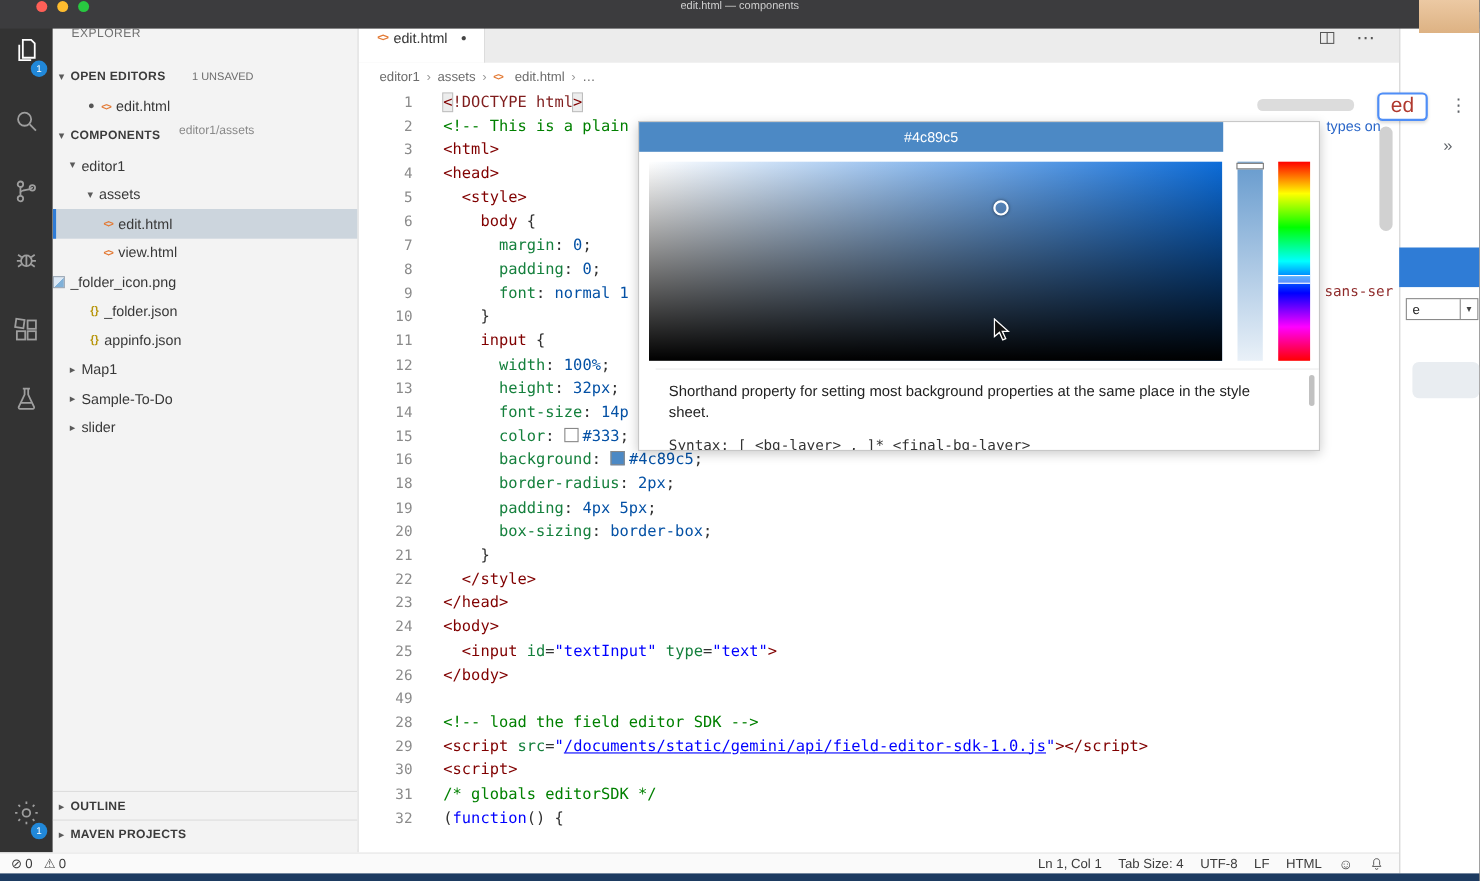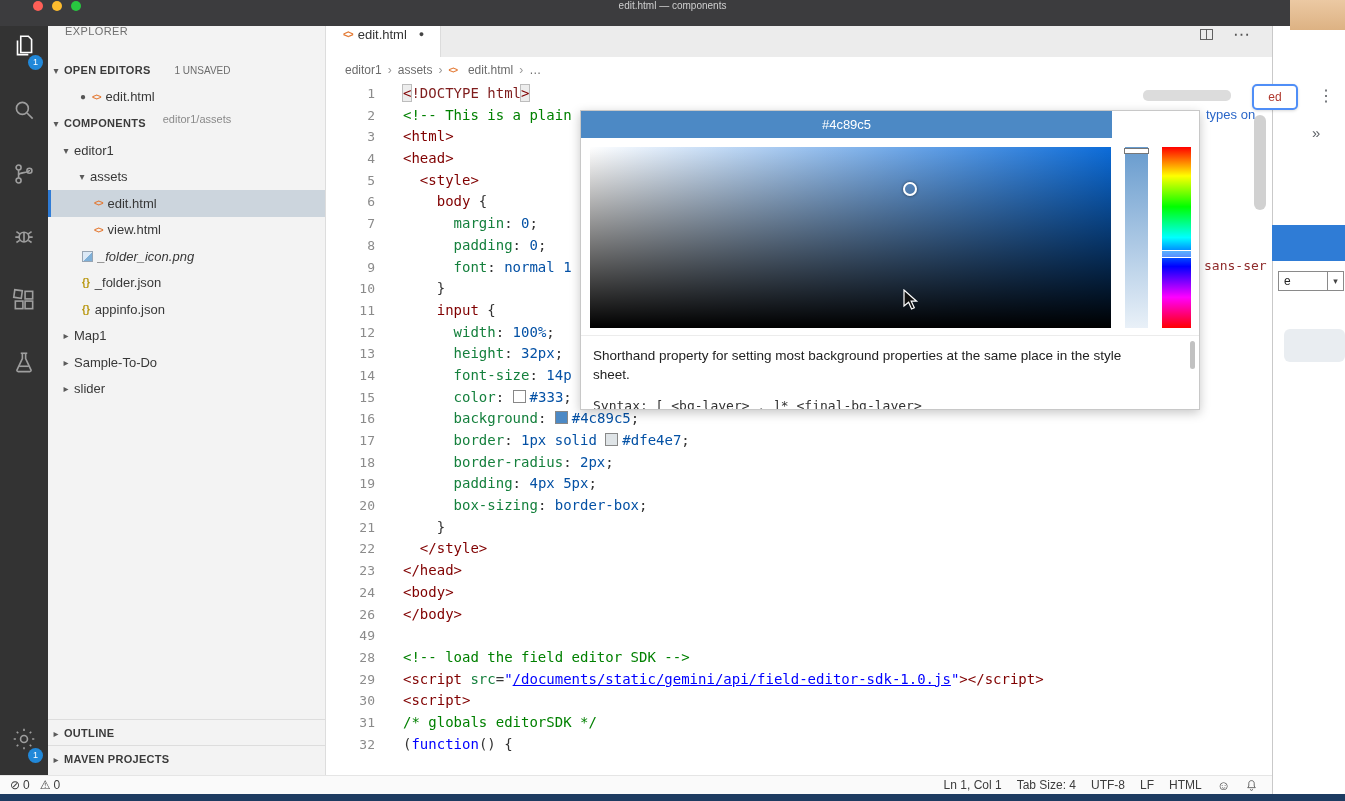--- a/index.html
+++ b/index.html
@@ -70,39 +70,39 @@
            background:linear-gradient(to bottom,rgba(0,0,0,0),#000),linear-gradient(to right,#fff,#0c6cd9);}
   .pk-circle{position:absolute;left:313px;top:35px;width:14px;height:14px;border:2px solid #fff;border-radius:50%;
              box-shadow:0 0 3px rgba(0,0,0,.6);box-sizing:border-box;}
   .pk-alpha{position:absolute;left:544px;top:36px;width:23px;height:181px;
             background:linear-gradient(to bottom,rgba(76,137,197,.85),rgba(76,137,197,.12));}
   .pk-alpha-handle{position:absolute;left:-1px;top:1px;width:23px;height:4px;background:#fff;border:1px solid #777;}
   .pk-hue{position:absolute;left:581px;top:36px;width:29px;height:181px;
           background:linear-gradient(to bottom,#f00 0%,#ff0 16%,#0f0 33%,#0ff 50%,#00f 66%,#f0f 83%,#f00 100%);}
   .pk-hue-handle{position:absolute;left:0;top:103px;width:29px;height:6px;background:rgba(255,255,255,.35);
                  border-top:1px solid #fff;border-bottom:1px solid #fff;}
-  .pk-hover{position:absolute;left:0;top:224px;width:694px;padding:10px 12px 0;box-sizing:border-box;border-top:1px solid #ececec;}
+  .pk-hover{position:absolute;left:15px;top:224px;width:694px;padding:10px 12px 0;box-sizing:border-box;border-top:1px solid #ececec;}
   .pk-desc{font-size:13.5px;line-height:19px;color:#222;max-width:560px;}
   .pk-syntax{margin-top:14px;font-family:"DejaVu Sans Mono",monospace;font-size:13px;color:#333;white-space:nowrap;}
   .pk-scroll{position:absolute;right:4px;top:230px;width:5px;height:28px;background:#c1c1c1;border-radius:3px;}
   
   .statusbar{position:absolute;left:0;top:775px;width:1272px;height:19px;background:#fafafa;border-top:1px solid #e5e5e5;
              display:flex;align-items:center;font-size:12px;color:#3c3c3c;padding:0 10px;box-sizing:border-box;z-index:15;}
   .sb-left{display:flex;align-items:center;gap:10px;}
   .sb-group{display:flex;align-items:center;gap:3px;}
   .sb-right{margin-left:auto;display:flex;align-items:center;gap:15px;padding-right:4px;}
   .sb-right svg{width:13px;height:13px;stroke:#3c3c3c;fill:none;stroke-width:1.4;}
   .bottomstrip{position:absolute;left:0;top:794px;width:1345px;height:7px;background:#1d3b61;z-index:25;}
   
   .rwindow{position:absolute;left:1272px;top:11px;width:73px;height:783px;background:#fff;border-left:1px solid #c9c9c9;z-index:4;}
   .beige{position:absolute;left:1290px;top:0;width:55px;height:30px;background:linear-gradient(#ecc9a3,#ddb283);z-index:35;}
   .rw-kebab{position:absolute;left:1318px;top:86px;font-size:16px;color:#5f6368;z-index:30;}
   .rw-chev{position:absolute;left:1312px;top:124px;font-size:15px;color:#5f6368;z-index:30;}
   .rw-pill{position:absolute;left:1252px;top:84px;width:46px;height:26px;background:#fff;border:2px solid #4f8ef7;border-radius:5px;
-           color:#b0392e;font-size:12px;display:flex;align-items:center;justify-content:center;z-index:30;box-sizing:border-box;
+           color:#b0392e;font-size:19px;display:flex;align-items:center;justify-content:center;z-index:30;box-sizing:border-box;
            box-shadow:0 1px 3px rgba(0,0,0,.15);}
   .rw-link{position:absolute;left:1206px;top:107px;font-size:13px;color:#2a66c8;z-index:30;}
   .rw-button{position:absolute;left:1272px;top:225px;width:73px;height:36px;background:#2f7cd6;z-index:30;}
   .rw-code{position:absolute;left:1204px;top:258px;font-family:"DejaVu Sans Mono",monospace;font-size:13px;color:#8f2b2b;z-index:30;}
   .rw-combo{position:absolute;left:1278px;top:271px;width:66px;height:20px;border:1px solid #8a8a8a;background:#fff;
             display:flex;align-items:stretch;z-index:30;box-sizing:border-box;}
   .rw-combo-val{flex:1;font-size:12px;color:#222;padding-left:5px;line-height:18px;}
   .rw-combo-arrow{width:15px;border-left:1px solid #8a8a8a;font-size:9px;color:#444;display:flex;align-items:center;justify-content:center;}
   .rw-graybox{position:absolute;left:1284px;top:329px;width:61px;height:33px;background:#e9edf1;border-radius:6px;z-index:30;}
   
@@ -205,21 +205,21 @@
           <span>assets</span>
         </div>
         <div class="trow selected" style="padding-left: 46px;">
           <span class="fi-html">&lt;&gt;</span>
           <span>edit.html</span>
         </div>
         <div class="trow" style="padding-left: 46px;">
           <span class="fi-html">&lt;&gt;</span>
           <span>view.html</span>
         </div>
-        <div class="trow" style="padding-left: 34px; font-style: italic;">
+        <div class="trow" style="">
           <span class="fi-img"></span>
           <span>_folder_icon.png</span>
         </div>
         <div class="trow" style="padding-left: 34px;">
           <span class="fi-json">{}</span>
           <span>_folder.json</span>
         </div>
         <div class="trow" style="padding-left: 34px;">
           <span class="fi-json">{}</span>
           <span>appinfo.json</span>
@@ -333,24 +333,20 @@
         </div>
         <div class="cl">
           <span class="ln">15</span>
           <span class="lc"><span class="tk-plain">      </span><span class="tk-prop">color</span><span class="tk-plain">: </span><span class="tk-swatch" style="background: rgb(255, 255, 255);"></span><span class="tk-val">#333</span><span class="tk-plain">;</span></span>
         </div>
         <div class="cl">
           <span class="ln">16</span>
           <span class="lc"><span class="tk-plain">      </span><span class="tk-prop">background</span><span class="tk-plain">: </span><span class="tk-swatch" style="background: rgb(76, 137, 197);"></span><span class="tk-val">#4c89c5</span><span class="tk-plain">;</span></span>
         </div>
         <div class="cl">
-          <span class="ln">17</span>
-          <span class="lc"><span class="tk-plain">      </span><span class="tk-prop">border</span><span class="tk-plain">: </span><span class="tk-val">1px</span><span class="tk-plain"> </span><span class="tk-val">solid</span><span class="tk-plain"> </span><span class="tk-swatch" style="background: rgb(223, 228, 231);"></span><span class="tk-val">#dfe4e7</span><span class="tk-plain">;</span></span>
-        </div>
-        <div class="cl">
           <span class="ln">18</span>
           <span class="lc"><span class="tk-plain">      </span><span class="tk-prop">border-radius</span><span class="tk-plain">: </span><span class="tk-val">2px</span><span class="tk-plain">;</span></span>
         </div>
         <div class="cl">
           <span class="ln">19</span>
           <span class="lc"><span class="tk-plain">      </span><span class="tk-prop">padding</span><span class="tk-plain">: </span><span class="tk-val">4px 5px</span><span class="tk-plain">;</span></span>
         </div>
         <div class="cl">
           <span class="ln">20</span>
           <span class="lc"><span class="tk-plain">      </span><span class="tk-prop">box-sizing</span><span class="tk-plain">: </span><span class="tk-val">border-box</span><span class="tk-plain">;</span></span>
@@ -363,20 +359,24 @@
           <span class="ln">22</span>
           <span class="lc"><span class="tk-plain">  </span><span class="tk-tag">&lt;/style&gt;</span></span>
         </div>
         <div class="cl">
           <span class="ln">23</span>
           <span class="lc"><span class="tk-tag">&lt;/head&gt;</span></span>
         </div>
         <div class="cl">
           <span class="ln">24</span>
           <span class="lc"><span class="tk-tag">&lt;body&gt;</span></span>
+        </div>
+        <div class="cl">
+          <span class="ln">25</span>
+          <span class="lc"><span class="tk-plain">  </span><span class="tk-tag">&lt;input </span><span class="tk-prop">id</span><span class="tk-plain">=</span><span class="tk-str">"textInput"</span><span class="tk-plain"> </span><span class="tk-prop">type</span><span class="tk-plain">=</span><span class="tk-str">"text"</span><span class="tk-tag">&gt;</span></span>
         </div>
         <div class="cl">
           <span class="ln">26</span>
           <span class="lc"><span class="tk-tag">&lt;/body&gt;</span></span>
         </div>
         <div class="cl">
           <span class="ln">49</span>
           <span class="lc"></span>
         </div>
         <div class="cl">

